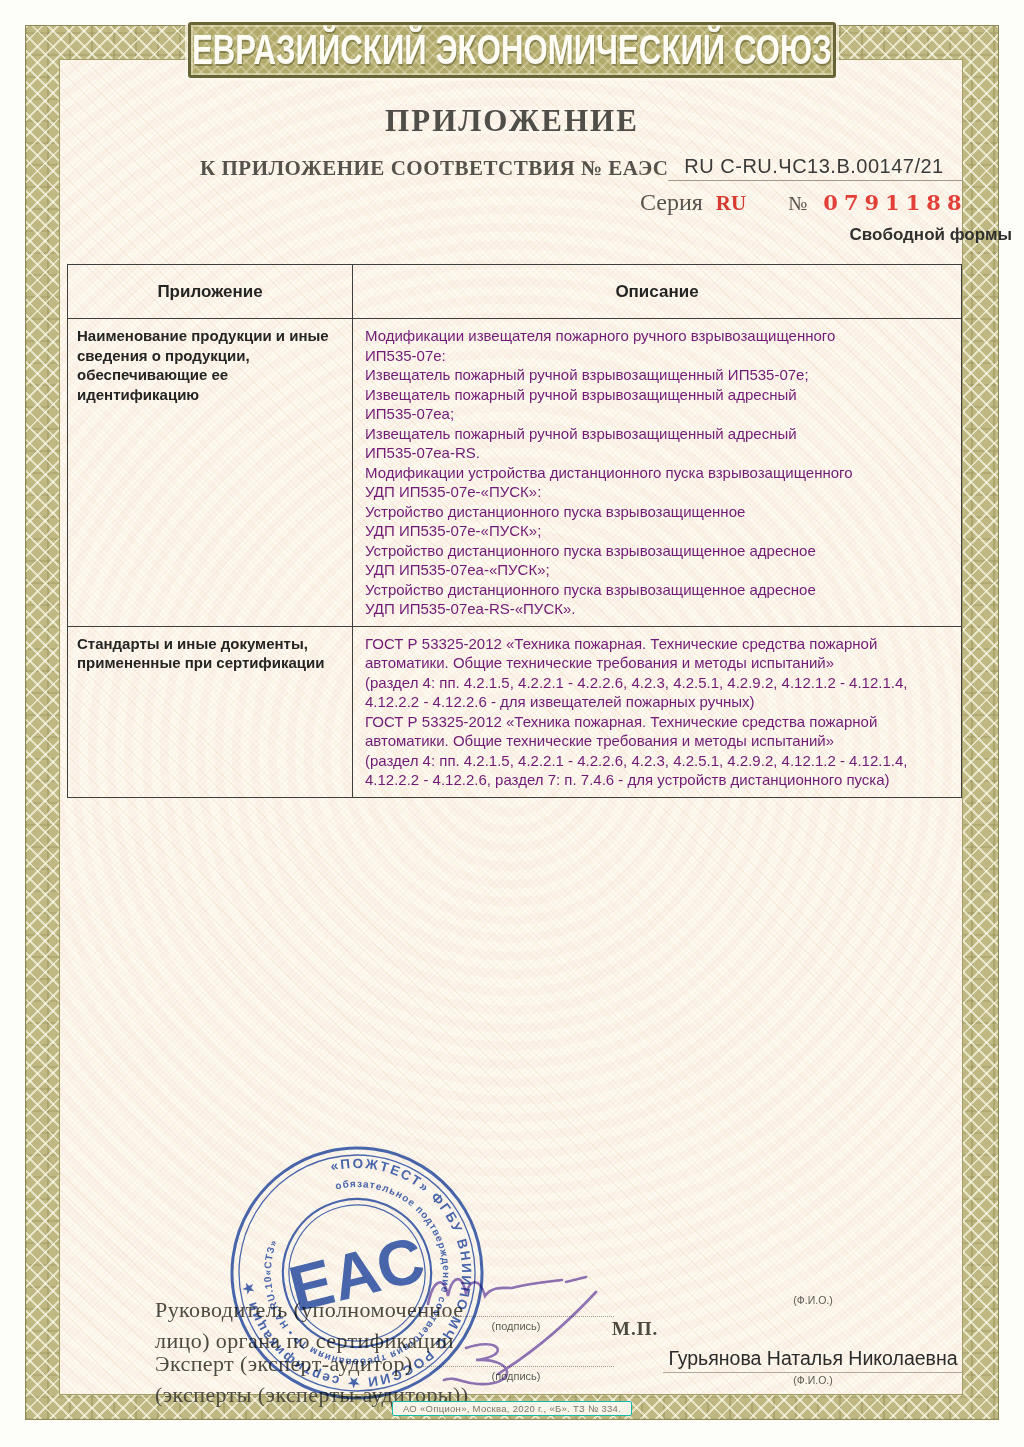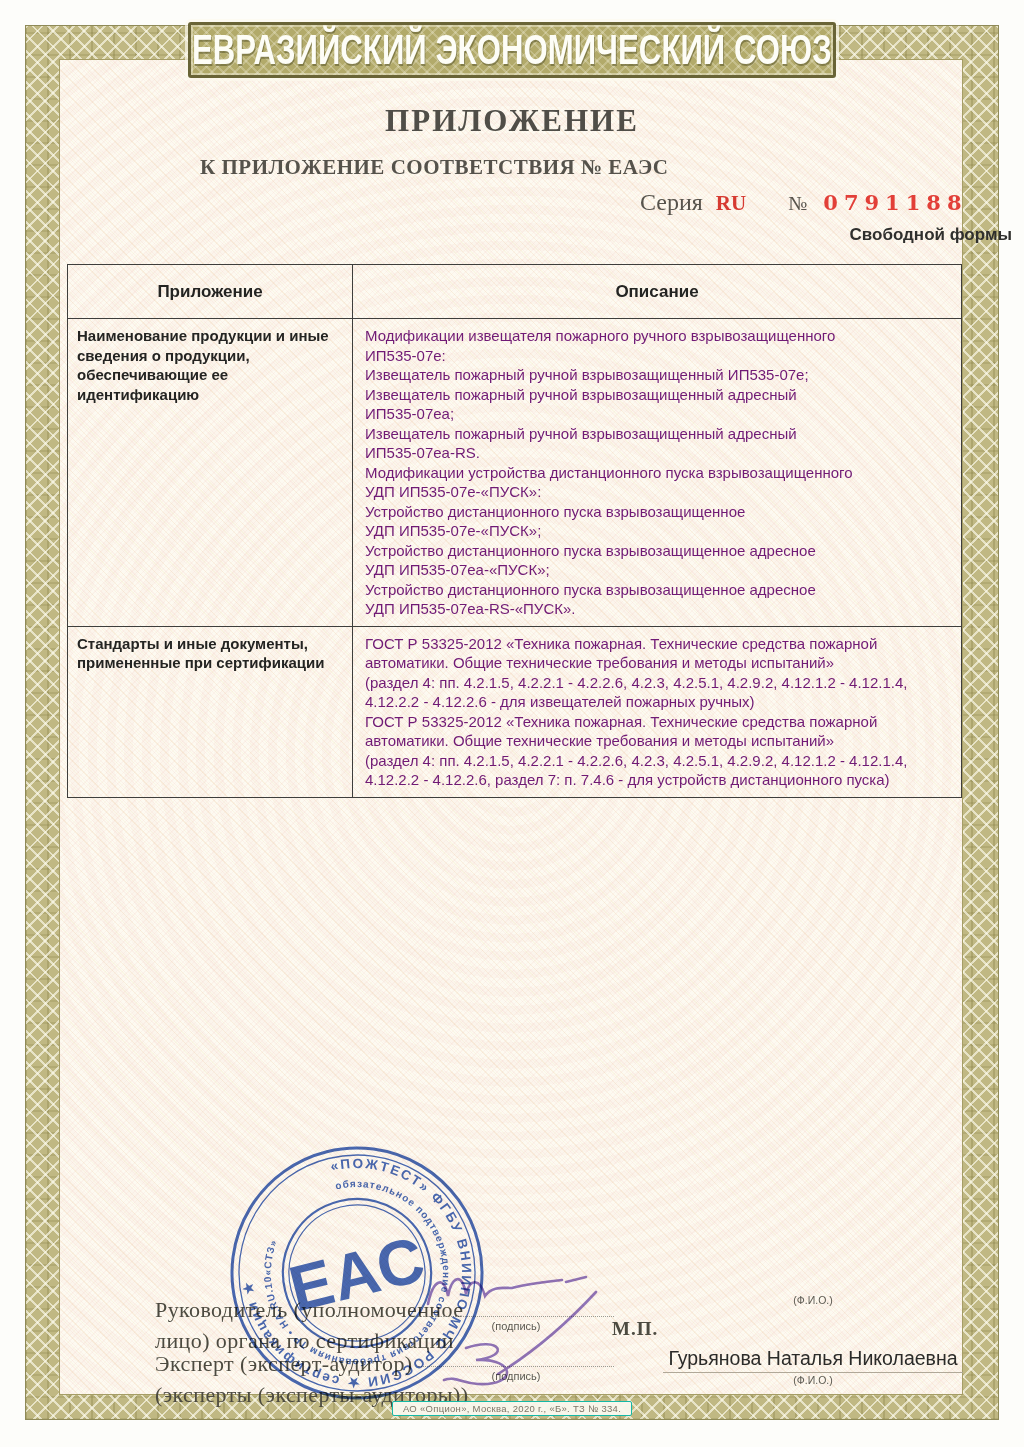--- a/index.html
+++ b/index.html
@@ -155,20 +155,23 @@
 <div class="page-inner"></div>
 
 <div class="banner">
   <div class="banner-text">ЕВРАЗИЙСКИЙ ЭКОНОМИЧЕСКИЙ СОЮЗ</div>
 </div>
 
 <div class="doc-title">ПРИЛОЖЕНИЕ</div>
 
 <div class="cert-line">
   <span class="cert-label">К ПРИЛОЖЕНИЕ СООТВЕТСТВИЯ № ЕАЭС</span>
+  <span class="cert-number-wrap">
+    <span class="cert-number">RU C-RU.ЧС13.В.00147/21</span>
+  </span>
 </div>
 
 <div class="series-line">
   <span class="series-label">Серия</span>
   <span class="series-value">RU</span>
   <span class="number-sign">№</span>
   <span class="blank-number">0791188</span>
 </div>
 
 <div class="form-type">Свободной формы</div>

